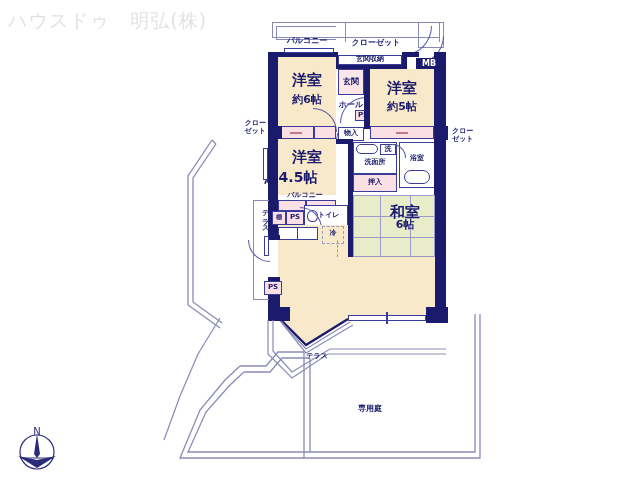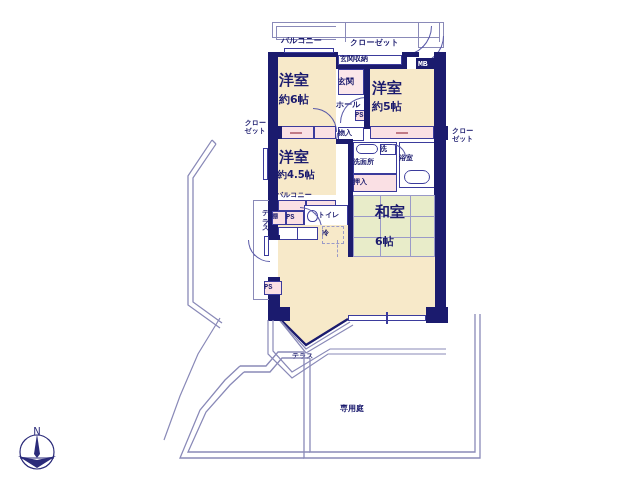--- a/index.html
+++ b/index.html
@@ -25,41 +25,42 @@
   .r-hall{background:#fbe7ea;}
 
   
   .fx{border:1px solid #3b3b9c;box-sizing:border-box;}
   .fx-pink{border:1px solid #3b3b9c;background:#fae0e4;box-sizing:border-box;}
   .fx-white{border:1px solid #3b3b9c;background:#ffffff;box-sizing:border-box;}
   .fx-grid{border:1px solid #9a9ac8;box-sizing:border-box;background:transparent;}
 
   
   .lbl{position:absolute;color:#1b1b6e;line-height:1.05;white-space:nowrap;
-       font-weight:bold;}
+       text-align:center;font-weight:bold;}
   .lbl.sm{font-size:8px;font-weight:bold;}
-  .lbl.xs{font-size:7px;font-weight:bold;font-family:Liberation Mono, monospace;}
+  .lbl.xs{font-size:7px;font-weight:bold;}
   .lbl.md{font-size:11px;}
   .lbl.lg{font-size:15px;}
   .lbl.xl{font-size:17px;}
   .lbl.vert{writing-mode:vertical-rl;text-orientation:upright;white-space:nowrap;}
   .lbl.two{line-height:1.1;white-space:pre-line;}
 
   
   .arc{position:absolute;border:1px solid #5a5aa8;border-radius:50%;
        background:transparent;box-sizing:border-box;}
 
   
   .compass{position:absolute;left:12px;top:424px;width:50px;height:50px;}
 </style>
 </head>
 <body>
 
 <div id="stage">
 
+  <div class="watermark">ハウスドゥ　明弘(株)</div>
 
   <div class="abs outline2" style="left:272px;top:22px;width:168px;height:16px;"></div>
   <div class="abs outline2" style="left:276px;top:26px;width:60px;height:14px;border-right:none;"></div>
   <div class="abs outline2" style="left:345px;top:22px;width:95px;height:20px;border-bottom:none;"></div>
   <div class="abs outline2" style="left:418px;top:22px;width:26px;height:26px;"></div>
   <div class="arc" style="left:402px;top:26px;width:30px;height:30px;border-color:#5a5aa8;border-left:none;border-top:none;border-radius:0 0 30px 0;"></div>
   <div class="arc" style="left:416px;top:36px;width:28px;height:28px;border-top:none;border-left:none;border-radius:0 0 28px 0;"></div>
 
   <div class="lbl sm" style="left:281px;top:37px;width:52px;">バルコニー</div>
   <div class="lbl sm" style="left:350px;top:39px;width:52px;">クローゼット</div>
@@ -120,21 +121,21 @@
   <div class="abs wall" style="left:434px;top:126px;width:14px;height:14px;"></div>
 
   <div class="lbl xs two" style="left:226px;top:120px;width:40px;text-align:right;">クロー
 ゼット</div>
   <div class="lbl xs two" style="left:452px;top:128px;width:40px;text-align:left;">クロー
 ゼット</div>
 
   <div class="abs r-cream" style="left:278px;top:139px;width:58px;height:56px;"></div>
   <div class="abs wall" style="left:268px;top:139px;width:10px;height:96px;"></div>
   <div class="lbl lg" style="left:279px;top:150px;width:56px;">洋室</div>
-  <div class="lbl md" style="left:277px;top:170px;width:60px;font-size:10px;">約4.5帖</div>
+  <div class="lbl md" style="left:261px;top:170px;width:60px;font-size:14px;">約4.5帖</div>
   <div class="lbl xs" style="left:276px;top:192px;width:58px;">バルコニー</div>
 
   <div class="abs fx-white" style="left:263px;top:148px;width:5px;height:32px;"></div>
 
   <div class="abs fx-pink" style="left:278px;top:200px;width:28px;height:11px;"></div>
   <div class="abs fx-pink" style="left:306px;top:200px;width:30px;height:11px;"></div>
 
   <div class="abs fx-pink" style="left:272px;top:211px;width:14px;height:14px;"></div>
   <div class="lbl xs" style="left:272px;top:214px;width:14px;font-size:6px;">棚</div>
   <div class="abs fx-pink" style="left:286px;top:211px;width:18px;height:14px;"></div>
@@ -182,21 +183,21 @@
   <div class="abs wall" style="left:336px;top:139px;width:12px;height:5px;"></div>
   <div class="abs wall" style="left:268px;top:235px;width:12px;height:5px;"></div>
 
   <div class="abs r-tatami" style="left:353px;top:195px;width:82px;height:62px;"></div>
   <div class="abs fx-grid" style="left:353px;top:195px;width:82px;height:62px;"></div>
   <div class="abs" style="left:353px;top:216px;width:82px;height:1px;background:#9a9ac8;"></div>
   <div class="abs" style="left:353px;top:237px;width:82px;height:1px;background:#9a9ac8;"></div>
   <div class="abs" style="left:380px;top:195px;width:1px;height:62px;background:#9a9ac8;"></div>
   <div class="abs" style="left:410px;top:195px;width:1px;height:62px;background:#9a9ac8;"></div>
   <div class="lbl lg" style="left:375px;top:205px;width:60px;">和室</div>
-  <div class="lbl md" style="left:375px;top:236px;width:60px;">6帖</div>
+  <div class="lbl md" style="left:375px;top:219px;width:60px;">6帖</div>
   <div class="abs wall" style="left:348px;top:195px;width:5px;height:62px;"></div>
   <div class="abs wall" style="left:435px;top:195px;width:11px;height:62px;"></div>
 
   <div class="abs r-cream" style="left:280px;top:257px;width:155px;height:62px;"></div>
   <div class="abs r-cream" style="left:280px;top:277px;width:68px;height:42px;"></div>
   <div class="lbl xl" style="left:350px;top:272px;width:86px;">LDK</div>
   <div class="lbl" style="left:344px;top:292px;width:96px;font-size:13px;">約15.8帖</div>
 
   <svg class="abs" style="left:260px;top:250px;width:190px;height:100px;overflow:visible;" viewBox="0 0 190 100">
     <polygon points="20,7 20,69 46,95 88,69 175,69 175,7" fill="#f7e9c9" stroke="none"></polygon>

